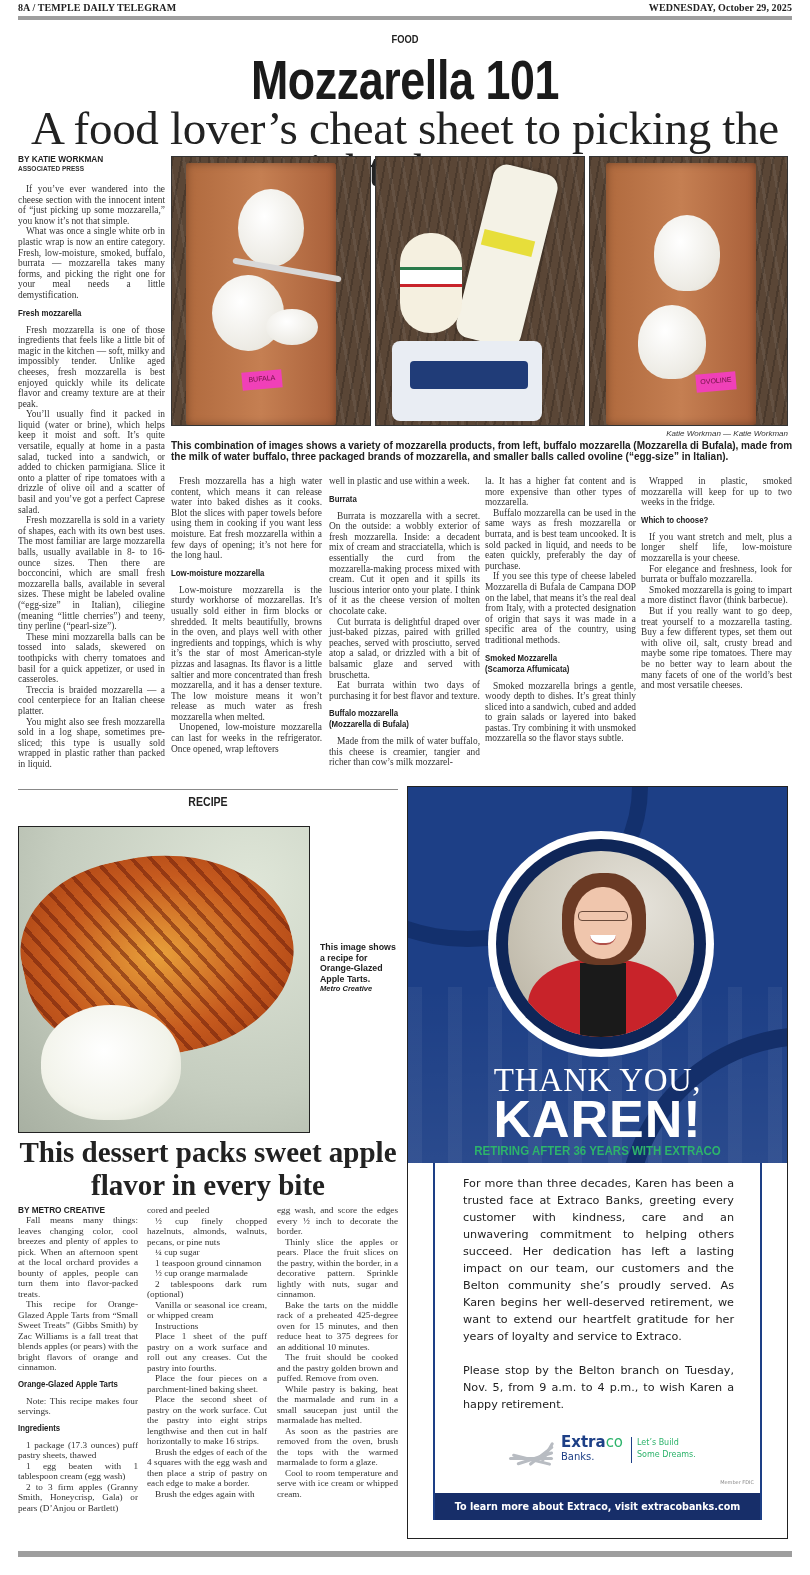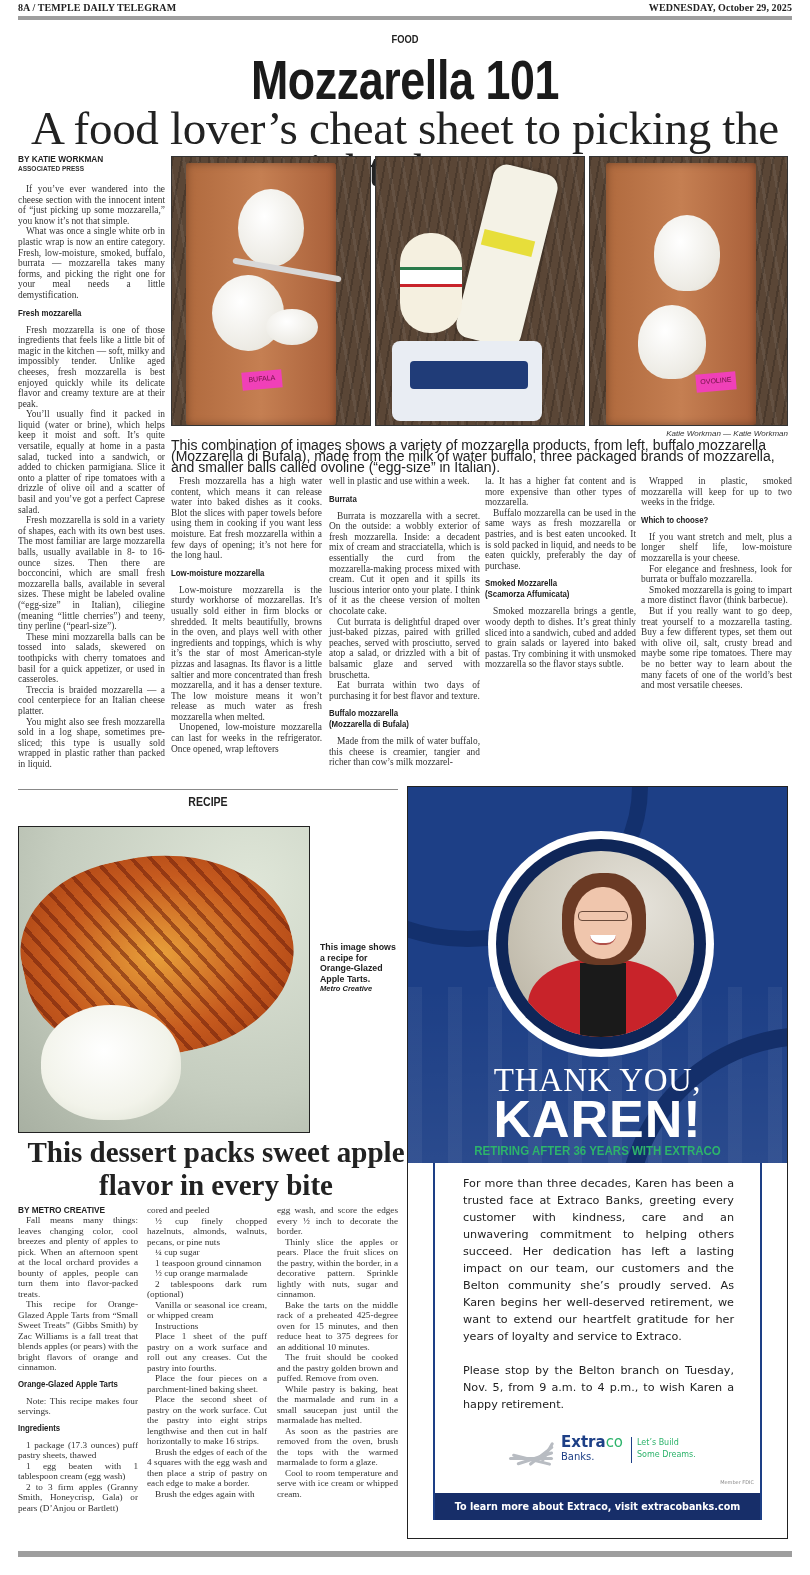--- a/index.html
+++ b/index.html
@@ -29,39 +29,39 @@
   .photo { top: 156px; height: 270px; overflow: hidden; border: 1px solid #333; }
   .wood { background:
       repeating-linear-gradient(100deg, rgba(0,0,0,0.18) 0 2px, transparent 2px 9px),
       repeating-linear-gradient(80deg, rgba(255,255,255,0.06) 0 3px, transparent 3px 14px),
       #5a4636; }
   .board { position: absolute; background: linear-gradient(90deg, #b06a3e, #c57f52 50%, #a9603a); border-radius: 3px; box-shadow: inset 0 0 8px rgba(0,0,0,0.35); }
   .cheese { position: absolute; background: radial-gradient(ellipse at 40% 35%, #ffffff, #eceae3 70%, #d9d6cc); border-radius: 50%; }
   .tag { position: absolute; background: #f040b8; color: #6a1040; font-family: "Liberation Sans", sans-serif; font-size: 7px; text-align: center; line-height: 16px; }
 
   .credit { font-family: "Liberation Sans", sans-serif; font-style: italic; font-size: 8px; color: #333; }
-  .caption { font-family: "Liberation Sans", sans-serif; font-weight: normal; font-size: 14px; line-height: 11px; color: #222; }
+  .caption { font-family: "Liberation Sans", sans-serif; font-weight: bold; font-size: 10px; line-height: 11px; color: #222; }
 
   .mid-rule { left: 18px; top: 789px; width: 380px; height: 1px; background: #888; }
   .recipe-label { left: 18px; width: 380px; top: 795px; text-align: center; font-family: "Liberation Sans", sans-serif; font-weight: bold; font-size: 12px; color: #222; transform: scaleX(0.88); }
 
   .tart-photo { left: 18px; top: 826px; width: 292px; height: 307px; border: 1px solid #222; overflow: hidden;
     background: radial-gradient(ellipse at 80% 20%, #dfe6d8, #c5cdbf 60%, #a8b0a2); }
   .tart { position: absolute; left: 4px; top: 28px; width: 270px; height: 200px; border-radius: 40% 55% 45% 50%;
     background:
       repeating-linear-gradient(60deg, rgba(110,30,10,0.55) 0 4px, transparent 4px 14px),
       radial-gradient(ellipse at 50% 50%, #e8a03a, #c65a1e 55%, #a33d12);
     transform: rotate(-12deg); }
   .icecream { position: absolute; left: 22px; top: 178px; width: 140px; height: 115px; border-radius: 50% 50% 45% 45%;
     background: radial-gradient(ellipse at 45% 40%, #ffffff, #f2f3ea 60%, #d8dccc); }
 
   .tart-caption { left: 320px; top: 942px; width: 82px; font-family: "Liberation Sans", sans-serif; font-weight: bold; font-size: 8.8px; line-height: 10.6px; color: #222; }
   .tart-credit { font-family: "Liberation Sans", sans-serif; font-style: italic; font-weight: bold; font-size: 7.5px; color: #222; }
 
-  .dessert-head { left: 26px; width: 380px; top: 1136px; text-align: center; font-family: "Liberation Serif", serif; font-weight: bold; font-size: 29px; line-height: 33px; color: #222; }
+  .dessert-head { left: 18px; width: 380px; top: 1136px; text-align: center; font-family: "Liberation Serif", serif; font-weight: bold; font-size: 29px; line-height: 33px; color: #222; }
 
   .rcol { font-size: 9.2px; line-height: 10.5px; text-align: justify; color: #333; }
   .rcol p { text-indent: 8px; }
   .rcol h4 { font-family: "Liberation Sans", sans-serif; font-weight: bold; font-size: 8.5px; line-height: 11px; color: #222; margin: 6px 0 6px 0; transform-origin: left; transform: scaleX(0.92); white-space: nowrap; }
 
   
   .ad { left: 407px; top: 786px; width: 381px; height: 753px; border: 1px solid #222; background: #fff; }
   .ad-top { position: absolute; left: 0; top: 0; width: 379px; height: 376px; background: #1d3f86; overflow: hidden; }
   .ad-arc1 { position: absolute; left: -120px; top: -160px; width: 360px; height: 320px; border-radius: 50%; border: 16px solid #13306d; }
   .ad-arc2 { position: absolute; left: 210px; top: 240px; width: 380px; height: 380px; border-radius: 50%; border: 18px solid #142f6a; }
@@ -164,21 +164,22 @@
   <p>Burrata is mozzarella with a secret. On the outside: a wobbly exterior of fresh mozzarella. Inside: a decadent mix of cream and stracciatella, which is essentially the curd from the mozzarella-making process mixed with cream. Cut it open and it spills its luscious interior onto your plate. I think of it as the cheese version of molten chocolate cake.</p>
   <p>Cut burrata is delightful draped over just-baked pizzas, paired with grilled peaches, served with prosciutto, served atop a salad, or drizzled with a bit of balsamic glaze and served with bruschetta.</p>
   <p>Eat burrata within two days of purchasing it for best flavor and texture.</p>
   <h4 style="margin-bottom:0;">Buffalo mozzarella</h4>
   <h4 style="margin-top:0;">(Mozzarella di Bufala)</h4>
   <p>Made from the milk of water buffalo, this cheese is creamier, tangier and richer than cow’s milk mozzarel-</p>
 </div>
 
 <div class="abs col" style="left:485px; top:476px; width:151px;">
   <p style="text-indent:0;">la. It has a higher fat content and is more expensive than other types of mozzarella.</p>
-  <p>Buffalo mozzarella can be used in the same ways as fresh mozzarella or pastries, and is best eaten uncooked. It is sold packed in liquid, and needs to be eaten quickly, preferably the day of purchase.</p>
+  <p>Buffalo mozzarella can be used in the same ways as fresh mozzarella or burrata, and is best team uncooked. It is sold packed in liquid, and needs to be eaten quickly, preferably the day of purchase.</p>
+  <p>If you see this type of cheese labeled Mozzarella di Bufala de Campana DOP on the label, that means it’s the real deal from Italy, with a protected designation of origin that says it was made in a specific area of the country, using traditional methods.</p>
   <h4 style="margin-bottom:0;">Smoked Mozzarella</h4>
   <h4 style="margin-top:0;">(Scamorza Affumicata)</h4>
   <p>Smoked mozzarella brings a gentle, woody depth to dishes. It’s great thinly sliced into a sandwich, cubed and added to grain salads or layered into baked pastas. Try combining it with unsmoked mozzarella so the flavor stays subtle.</p>
 </div>
 
 <div class="abs col" style="left:641px; top:476px; width:151px;">
   <p>Wrapped in plastic, smoked mozzarella will keep for up to two weeks in the fridge.</p>
   <h4>Which to choose?</h4>
   <p>If you want stretch and melt, plus a longer shelf life, low-moisture mozzarella is your cheese.</p>
   <p>For elegance and freshness, look for burrata or buffalo mozzarella.</p>

